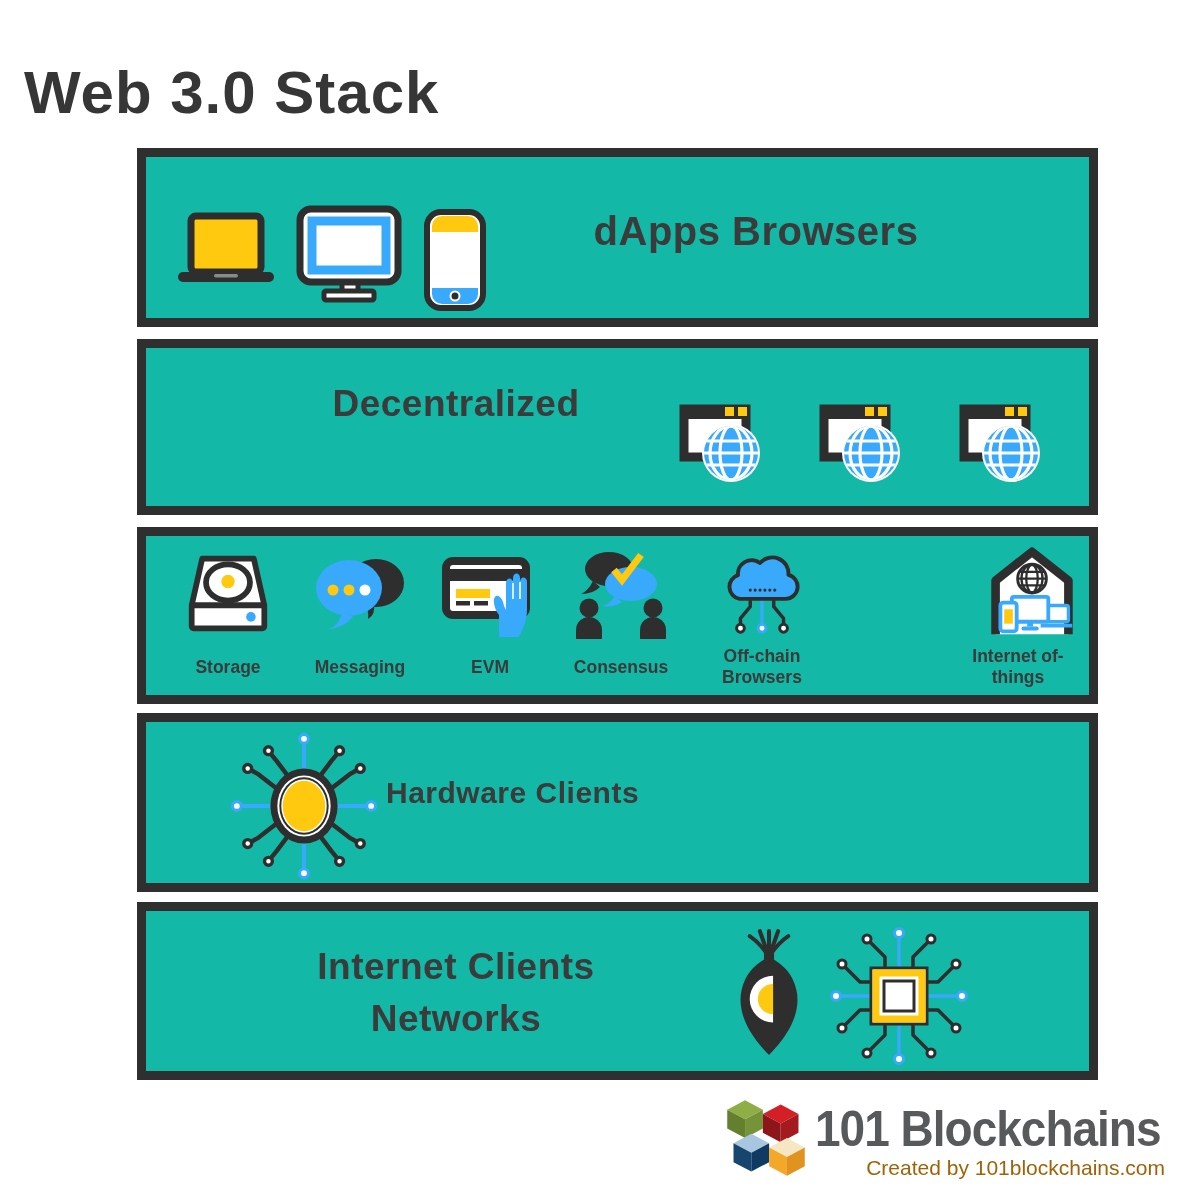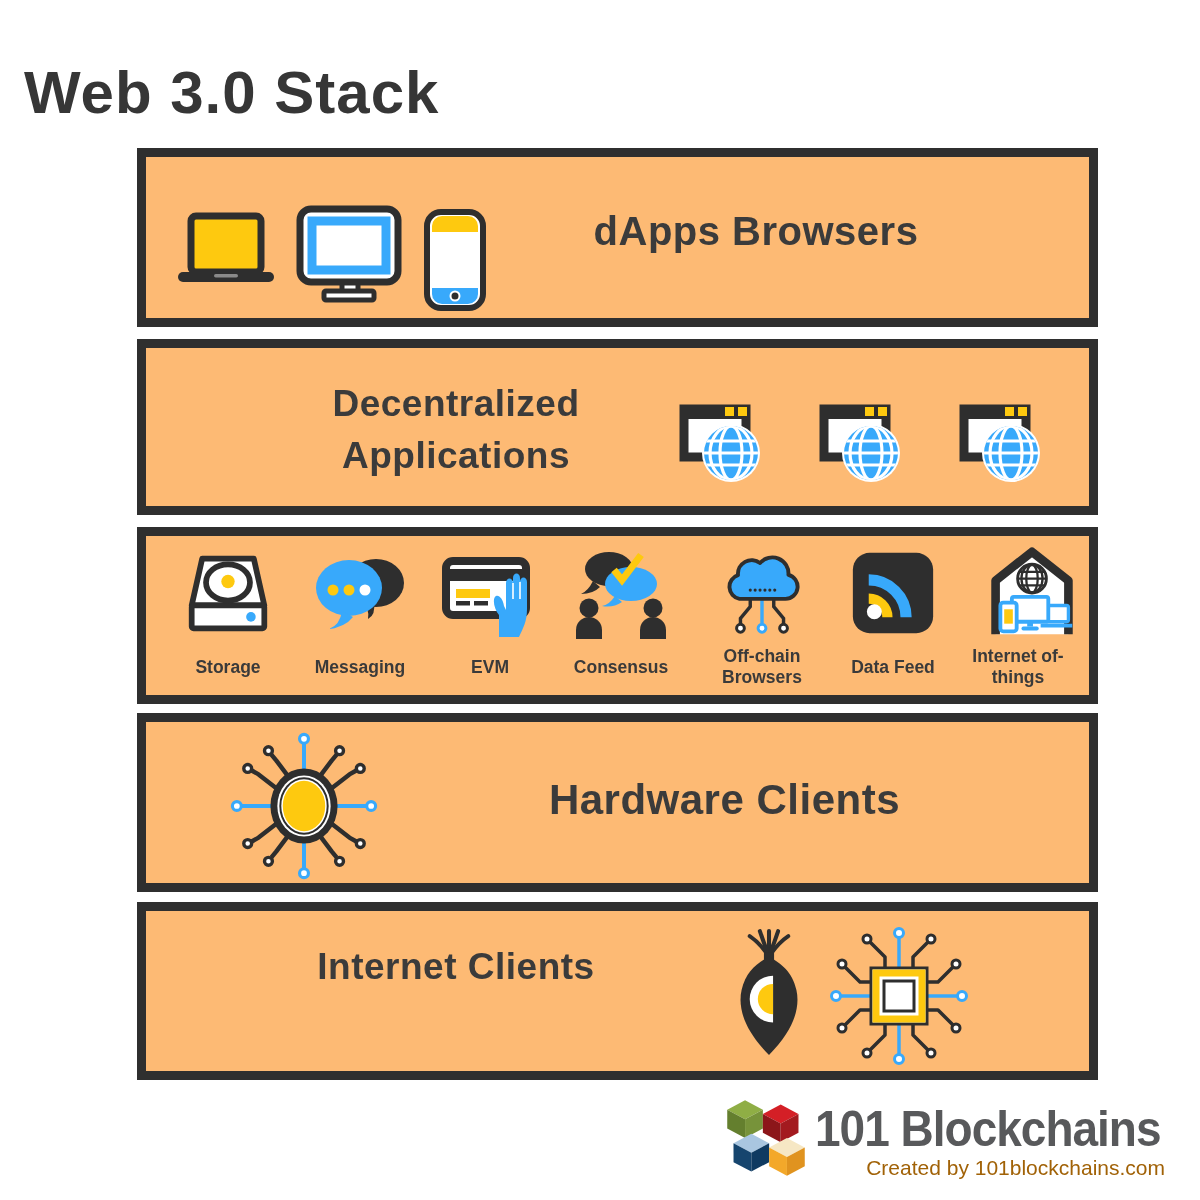--- a/index.html
+++ b/index.html
@@ -1,21 +1,21 @@
 <!DOCTYPE html>
 <html><head>
 <meta charset="utf-8">
 <style>
   html,body{margin:0;padding:0;background:#fff;}
   .canvas{position:relative;width:1200px;height:1200px;background:#fff;overflow:hidden;
           font-family:"Liberation Sans",sans-serif;color:#3b3b3b;}
   .title{position:absolute;top:58px;left:0;width:100%;text-align:left;
          font-size:60px;font-weight:700;color:#363636;letter-spacing:1px;padding-left:24px;}
   .layer-box{position:absolute;left:137px;width:961px;border:9px solid #2f2f2f;
-             background:#fdba74;box-sizing:border-box;text-decoration:underline;}
+             background:#14b8a6;box-sizing:border-box;text-decoration:underline;}
   .abs{position:absolute;}
   .big-label{font-size:40px;font-weight:700;color:#3b3b3b;letter-spacing:.5px;}
   .two-line{font-size:37px;font-weight:700;color:#3b3b3b;line-height:52px;text-align:center;letter-spacing:.5px;}
   .mw-item{position:absolute;top:10px;width:132px;display:flex;flex-direction:column;align-items:center;}
   .mw-icon{height:94px;display:flex;align-items:center;justify-content:center;}
   .mw-label{margin-top:4px;height:46px;display:flex;align-items:center;justify-content:center;
             font-size:17.5px;font-weight:600;color:#3a3a3a;text-align:center;line-height:21px;max-width:120px;}
   .brand-text{position:absolute;left:815px;top:1100px;width:352px;font-size:46px;font-weight:800;
               color:#58595b;letter-spacing:-1px;white-space:nowrap;transform:scaleY(1.08);transform-origin:top left;}
   .credit-text{position:absolute;left:815px;top:1156px;width:350px;text-align:right;
@@ -77,21 +77,20 @@
         <path d="M8,79 v6 a10,10 0 0 0 10,10 h26 a10,10 0 0 0 10,-10 v-6 z" fill="#38a9fb"></path>
         <circle cx="31" cy="87" r="4.5" fill="#2e2e2e" stroke="#fff" stroke-width="2"></circle>
       </svg>
     </span>
     <div class="abs big-label" style="left:360px;top:52px;width:500px;text-align:center;">dApps Browsers</div>
   </div>
 
   <div class="layer-box" style="top:339px;height:176px;">
     <div class="abs two-line" style="left:20px;top:30px;width:580px;">
       <div>Decentralized</div>
-      <div>Applications</div>
     </div>
     <span class="abs" style="left:532px;top:55px;">
       <svg width="84" height="80">
           <use href="#sym-browser-globe"></use>
         </svg>
     </span>
     <span class="abs" style="left:672px;top:55px;">
       <svg width="84" height="80">
           <use href="#sym-browser-globe"></use>
         </svg>
@@ -182,31 +181,20 @@
               <circle cx="46" cy="45" r="1.6"></circle>
             <circle cx="51" cy="45" r="1.6"></circle>
               <circle cx="56" cy="45" r="1.6"></circle>
               <circle cx="61" cy="45" r="1.6"></circle>
           </g>
         </svg>
       </span>
       <div class="mw-label">Off-chain Browsers</div>
     </div>
 
-    <div class="mw-item" style="left:681px;">
-      <span class="mw-icon">
-        <svg width="84" height="84" viewBox="0 0 90 90">
-          <rect x="2" y="2" width="86" height="86" rx="18" fill="#2e2e2e"></rect>
-          <path d="M19,31 a40,40 0 0 1 40,40" fill="none" stroke="#38a9fb" stroke-width="12"></path>
-          <path d="M19,51 a20,20 0 0 1 20,20" fill="none" stroke="#fec90f" stroke-width="11"></path>
-          <circle cx="25" cy="65" r="8" fill="#fff"></circle>
-        </svg>
-      </span>
-      <div class="mw-label">Data Feed</div>
-    </div>
 
     <div class="mw-item" style="left:800px;align-items:flex-end;">
       <span class="mw-icon">
         <svg width="92" height="94" viewBox="0 0 96 98">
           <path d="M10,92 V36 L48,6 L86,36 V92" fill="#fff" stroke="#2e2e2e" stroke-width="9" stroke-linejoin="round"></path>
           <clipPath id="iotglobe">
               <circle cx="48" cy="34" r="14.5"></circle>
             </clipPath>
           <circle cx="48" cy="34" r="15" fill="#fff" stroke="#2e2e2e" stroke-width="3"></circle>
           <g clip-path="url(#iotglobe)" stroke="#2e2e2e" stroke-width="2.4" fill="none">
@@ -262,26 +250,27 @@
           <circle cx="137" cy="118" r="4"></circle>
             <circle cx="116" cy="136" r="4"></circle>
         </g>
         <ellipse cx="80" cy="80" rx="34" ry="38" fill="#2e2e2e"></ellipse>
         <ellipse cx="80" cy="80" rx="27" ry="31" fill="#fff"></ellipse>
         <ellipse cx="80" cy="80" rx="25" ry="29" fill="#2e2e2e"></ellipse>
         <ellipse cx="80" cy="80" rx="23" ry="27" fill="#fff"></ellipse>
         <ellipse cx="80" cy="80" rx="21.5" ry="25.5" fill="#fec90f"></ellipse>
       </svg>
     </span>
-    <div class="abs big-label" style="left:240px;top:54px;width:514px;text-align:right;font-size:42px;">Hardware Clients</div>
+    <div class="abs big-label" style="left:240px;top:54px;width:514px;text-align:left;font-size:30px;">Hardware Clients</div>
   </div>
 
   <div class="layer-box" style="top:902px;height:178px;">
     <div class="abs two-line" style="left:20px;top:30px;width:580px;">
       <div>Internet Clients</div>
+      <div>Networks</div>
     </div>
     <span class="abs" style="left:586px;top:14px;">
       <svg width="74" height="134" viewBox="0 0 72 132">
         <g stroke="#2e2e2e" stroke-width="4" stroke-linecap="round" fill="none">
           <line x1="36" y1="28" x2="36" y2="6"></line>
           <path d="M34,28 C28,20 23,15 17,11"></path>
           <path d="M35,28 C31,18 29,12 27,6"></path>
           <path d="M38,28 C44,20 49,15 55,11"></path>
           <path d="M37,28 C41,18 43,12 45,6"></path>
         </g>

